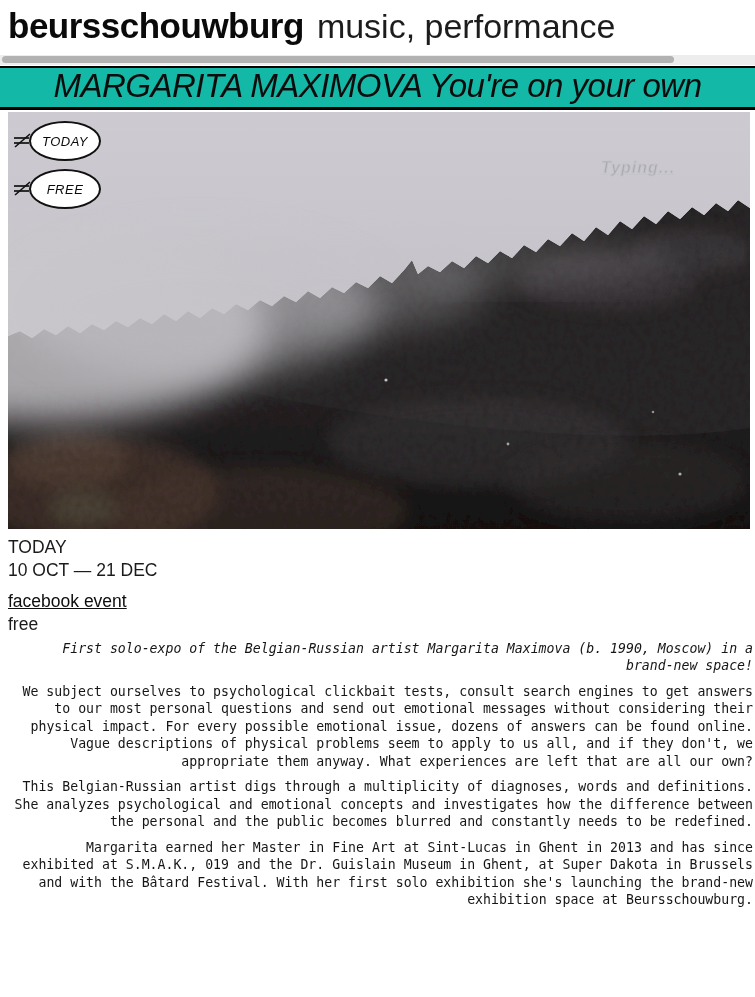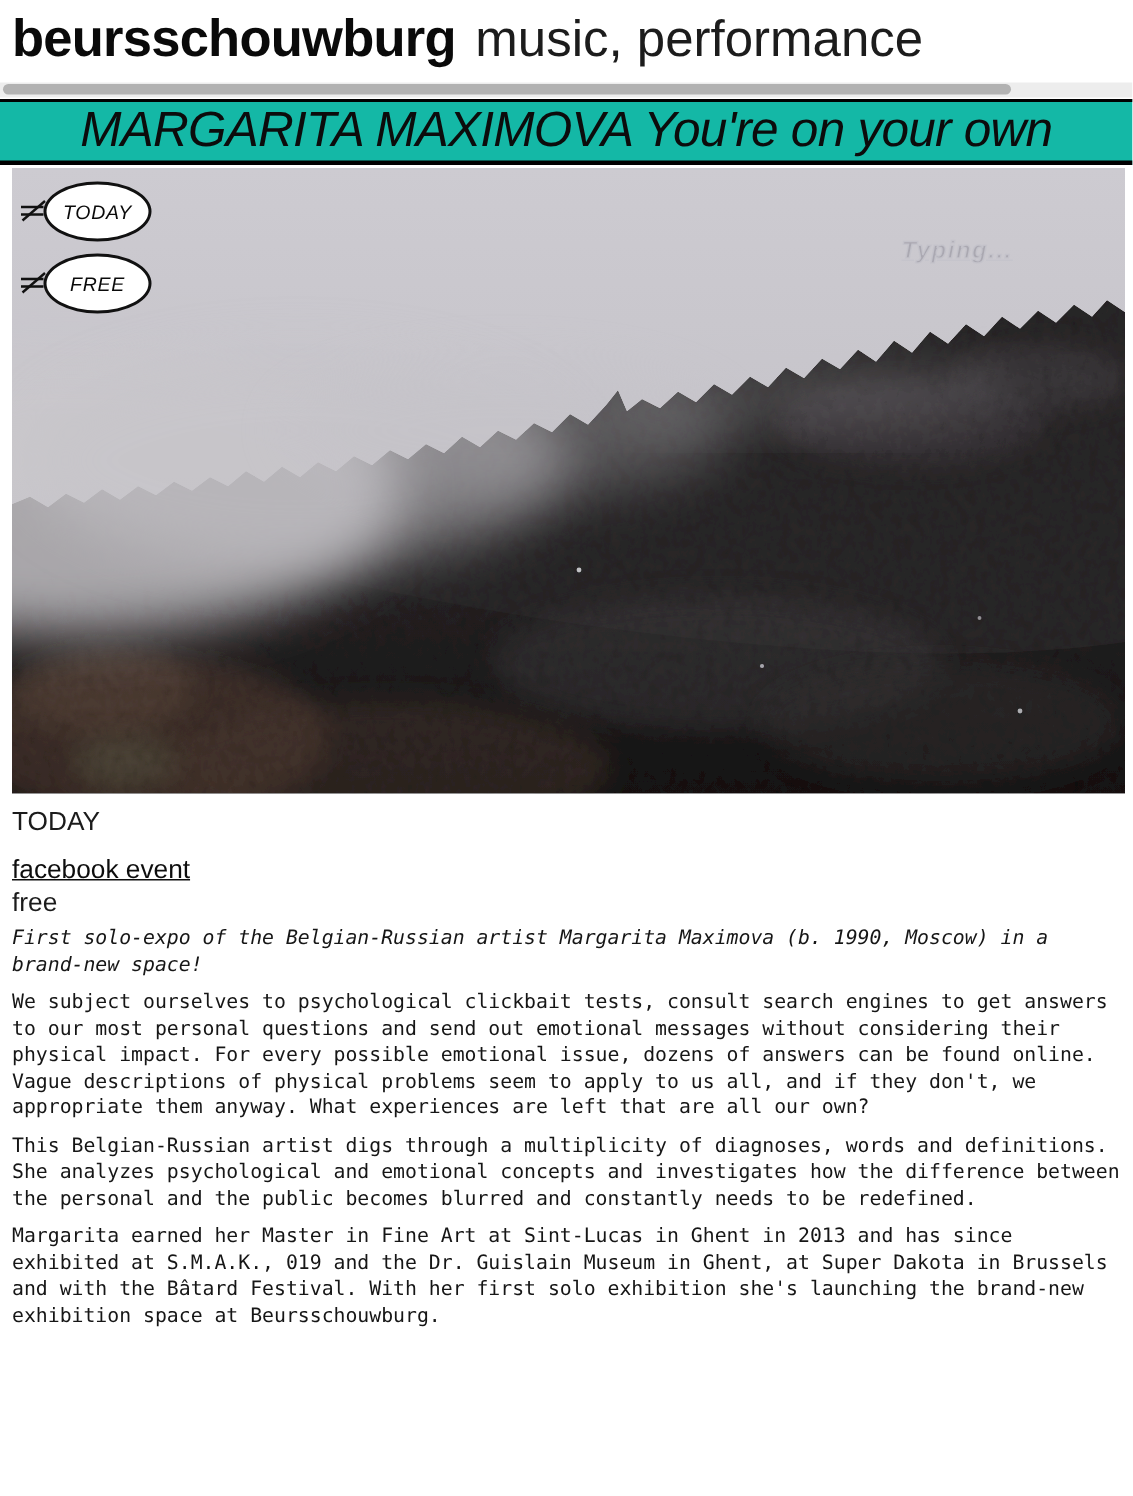--- a/index.html
+++ b/index.html
@@ -35,21 +35,21 @@
     color:rgba(152,150,161,0.65); -webkit-text-stroke:1px rgba(196,195,203,0.9); letter-spacing:1px;text-decoration:underline; }
   
   .info { margin:7px 0 0 8px; font-size:17.5px; line-height:22.5px; color:#1b1b1b; }
   .info .row { }
   .fb-link { display:inline-block; margin-top:9px; color:#0d0d0d; text-decoration:underline; cursor:pointer; }
   .price { line-height:22px; }
   
   .article { margin:5px 0 0 8px; width:745px;
     font-family:"DejaVu Sans Mono", "Liberation Mono", monospace;
     font-size:13.2px; line-height:17.5px; color:#161616; }
-  .article p { margin:0 0 8px 0; }
+  .article p { margin:0 0 8px 0;text-align:right; }
   .article .intro { font-style:italic; }
 </style>
 </head>
 <body>
 
 <div class="header">
   <span class="brand">beursschouwburg</span><span class="tagline">music, performance</span>
 </div>
 
 <div class="hscroll">
@@ -146,20 +146,21 @@
         <span>FREE</span>
       </button>
     </div>
     </div>
 
   <div class="typing">Typing...</div>
 </div>
 
 <div class="info">
   <div class="row">TODAY</div>
+  <div class="row">10 OCT — 21 DEC</div>
   <a class="fb-link">facebook event</a>
   <div class="price">free</div>
 </div>
 
 <div class="article">
   <p class="intro">First solo-expo of the Belgian-Russian artist Margarita Maximova (b. 1990, Moscow) in a brand-new space!</p>
   <div>
       <p>We subject ourselves to psychological clickbait tests, consult search engines to get answers to our most personal questions and send out emotional messages without considering their physical impact. For every possible emotional issue, dozens of answers can be found online. Vague descriptions of physical problems seem to apply to us all, and if they don't, we appropriate them anyway. What experiences are left that are all our own?</p>
       <p>This Belgian-Russian artist digs through a multiplicity of diagnoses, words and definitions. She analyzes psychological and emotional concepts and investigates how the difference between the personal and the public becomes blurred and constantly needs to be redefined.</p>
       <p>Margarita earned her Master in Fine Art at Sint-Lucas in Ghent in 2013 and has since exhibited at S.M.A.K., 019 and the Dr. Guislain Museum in Ghent, at Super Dakota in Brussels and with the Bâtard Festival. With her first solo exhibition she's launching the brand-new exhibition space at Beursschouwburg.</p>

